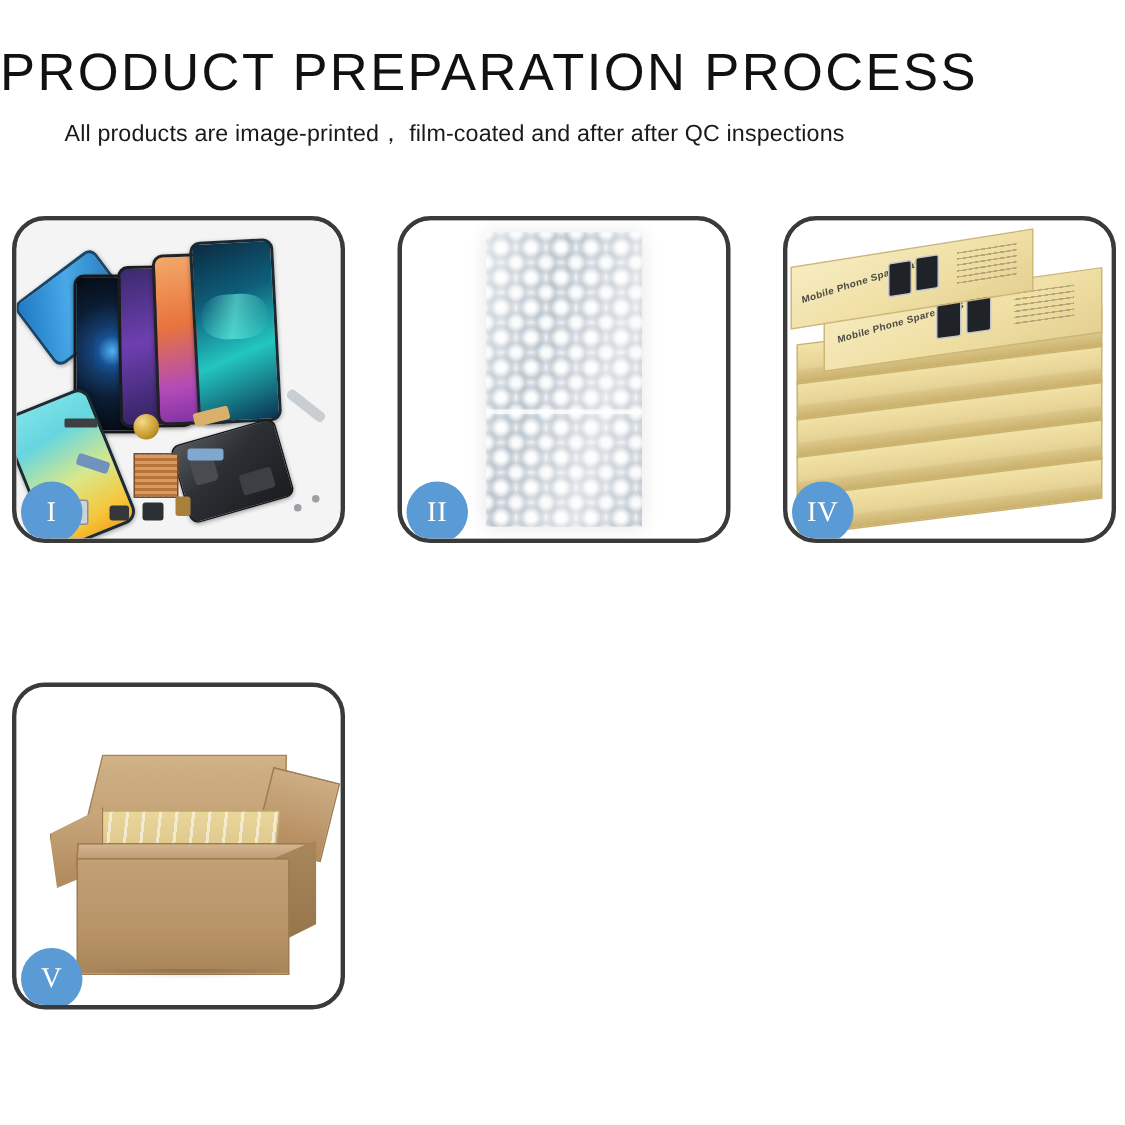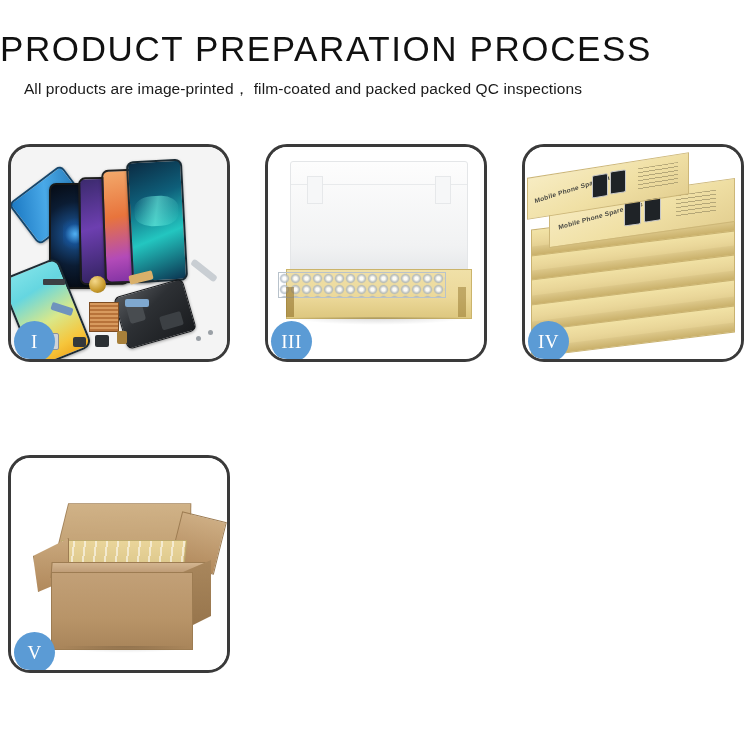--- a/index.html
+++ b/index.html
@@ -267,21 +267,21 @@
   .c6-shadow{position:absolute;left:20px;top:146px;width:150px;height:9px;
     background:radial-gradient(ellipse at 50% 0,rgba(0,0,0,.14),transparent 70%);}
 </style>
 </head>
 <body>
 
 <div class="page">
 
   <div class="header">
     <div class="title">PRODUCT PREPARATION PROCESS</div>
-    <div class="subtitle">All products are image-printed， film-coated and packed packed QC inspections</div>
+    <div class="subtitle">All products are image-printed， film-coated and after after QC inspections</div>
   </div>
 
   <div class="grid">
 
     <div class="card">
       <div class="card-inner p1">
         <div class="phone ph-blue"></div>
         <div class="phone ph-black"></div>
         <div class="phone ph-purple"></div>
         <div class="phone ph-orange"></div>
@@ -298,35 +298,32 @@
         <div class="part pt-chipB"></div>
         <div class="part pt-chipC"></div>
         <div class="part pt-chipD"></div>
         <div class="part pt-tool"></div>
         <div class="part pt-screwA"></div>
         <div class="part pt-screwB"></div>
       </div>
       <div class="badge">I</div>
     </div>
 
-
     <div class="card">
-      <div class="card-inner p3">
-        <div class="b3-lid">
-          <div class="b3-lidtab-l"></div>
-          <div class="b3-lidtab-r"></div>
+      <div class="card-inner p2">
+        <div class="bubble-pack">
+          <div class="bubble-grid"></div>
+          <div class="bubble-grid2"></div>
+          <div class="bubble-seam"></div>
+          <div class="bubble-sheen"></div>
         </div>
-        <div class="b3-tray"></div>
-        <div class="b3-tray-inner"></div>
-        <div class="b3-edge-l"></div>
-        <div class="b3-edge-r"></div>
-        <div class="b3-shadow"></div>
       </div>
-      <div class="badge">III</div>
+      <div class="badge">II</div>
     </div>
+
 
     <div class="card">
       <div class="card-inner p4">
         <div class="stack">
 
           <div class="ybox" style="left:4px;top:158px;width:202px;height:26px;transform:skewY(-7deg);">
               <div class="side"></div>
             </div>
           <div class="ybox" style="left:4px;top:132px;width:202px;height:26px;transform:skewY(-7deg);">
               <div class="side"></div>

